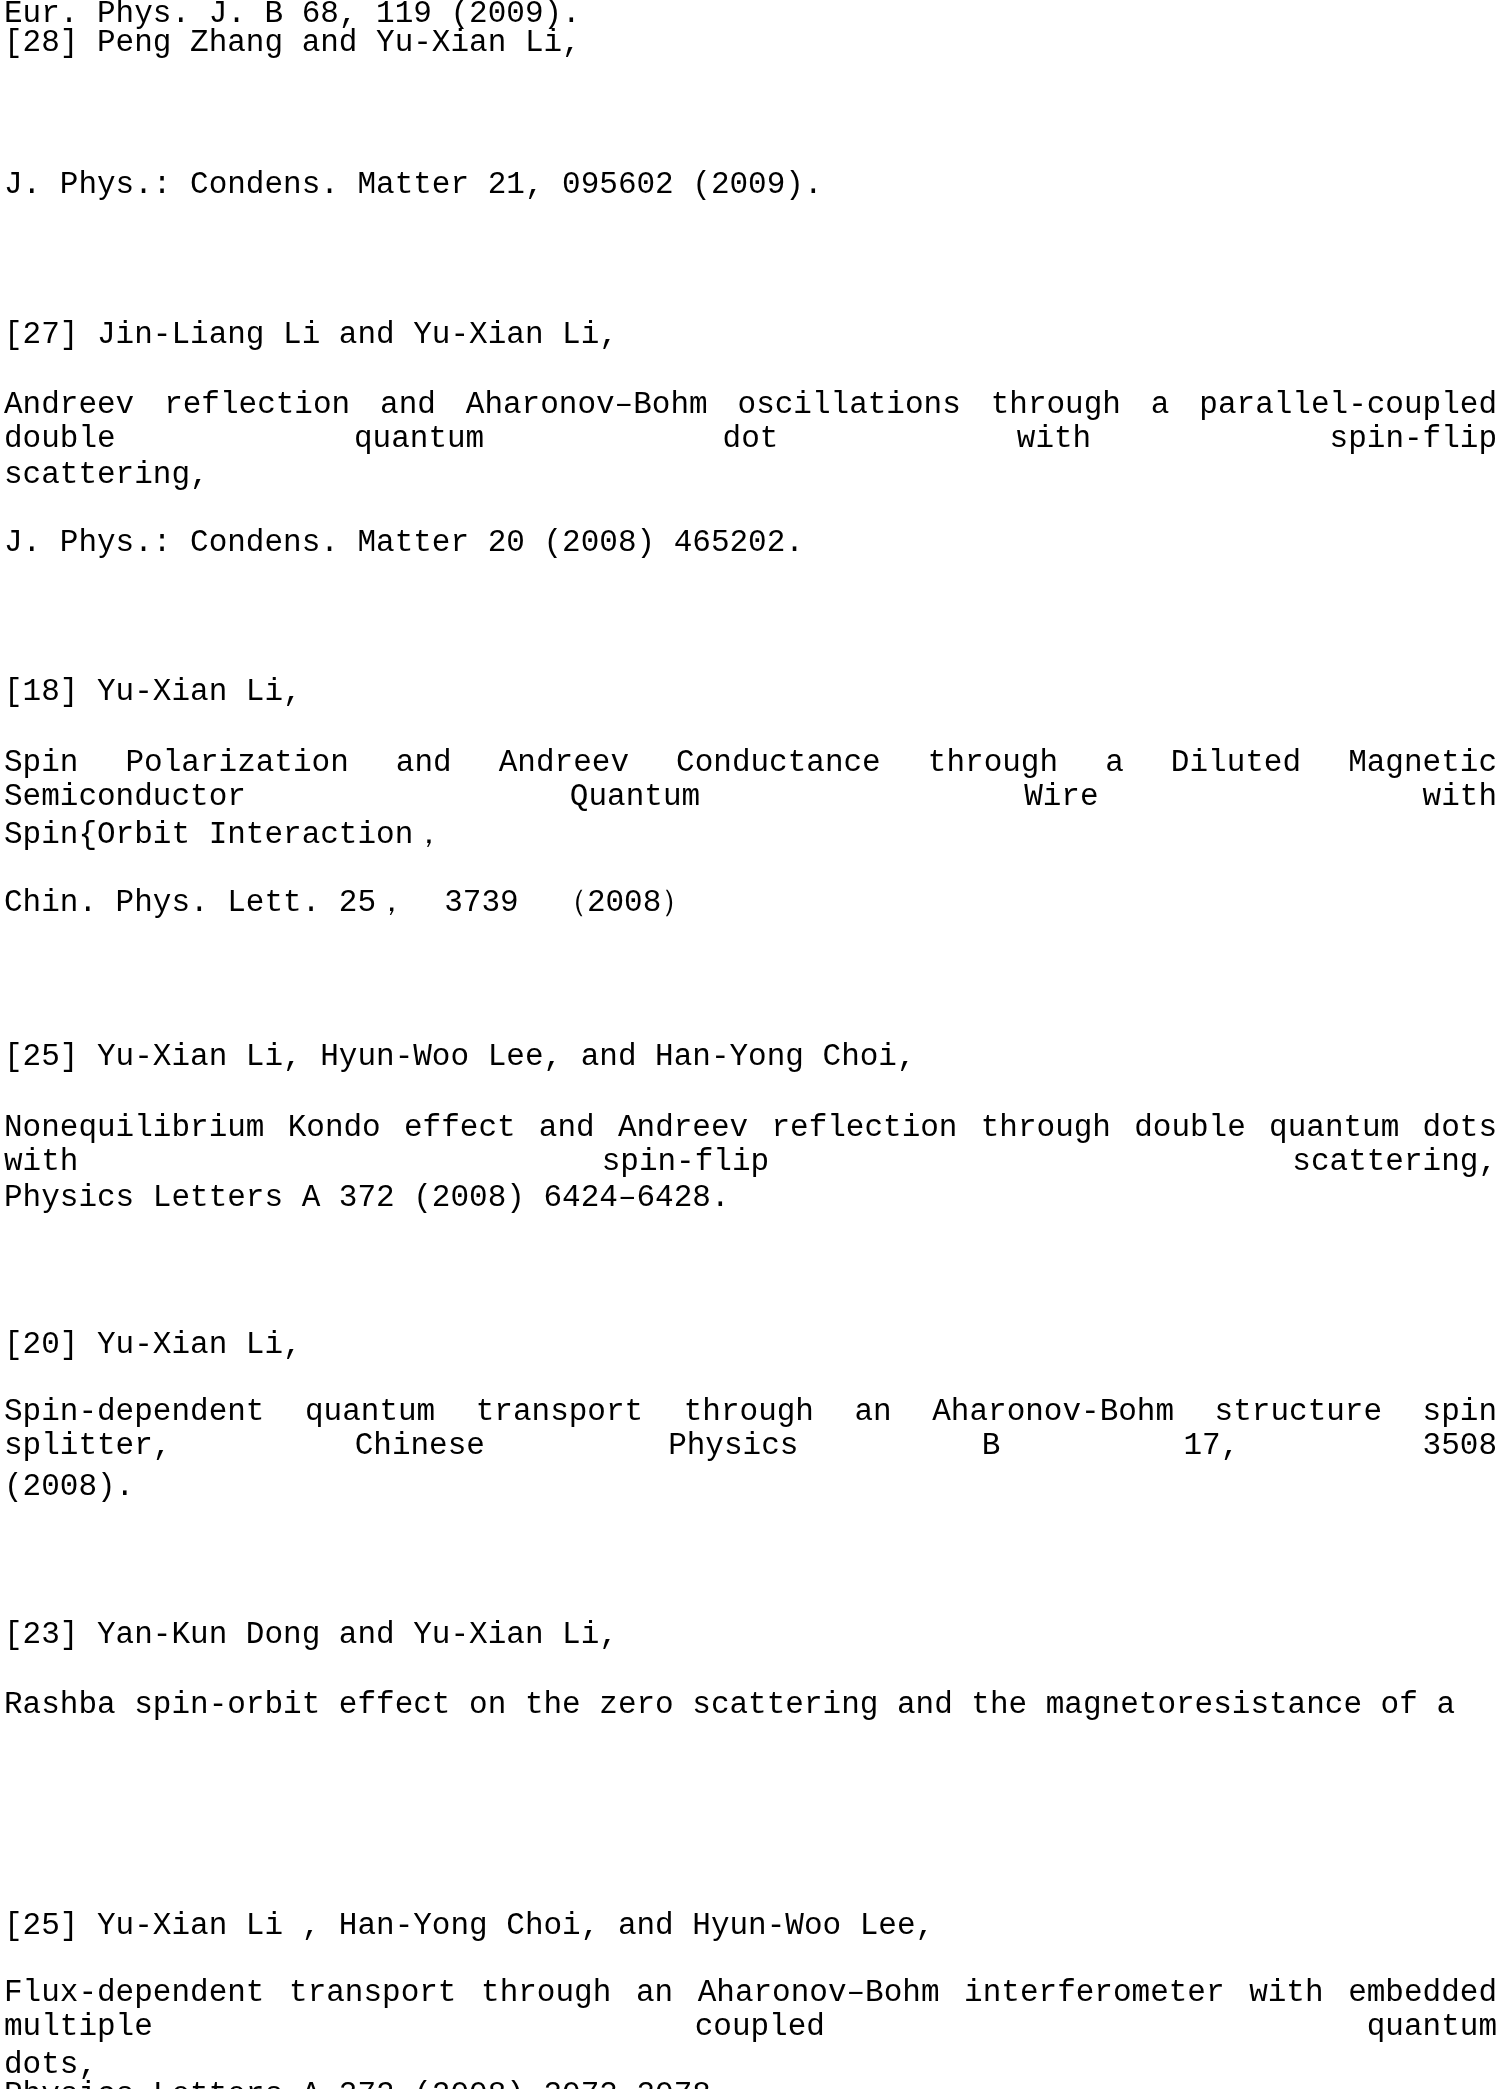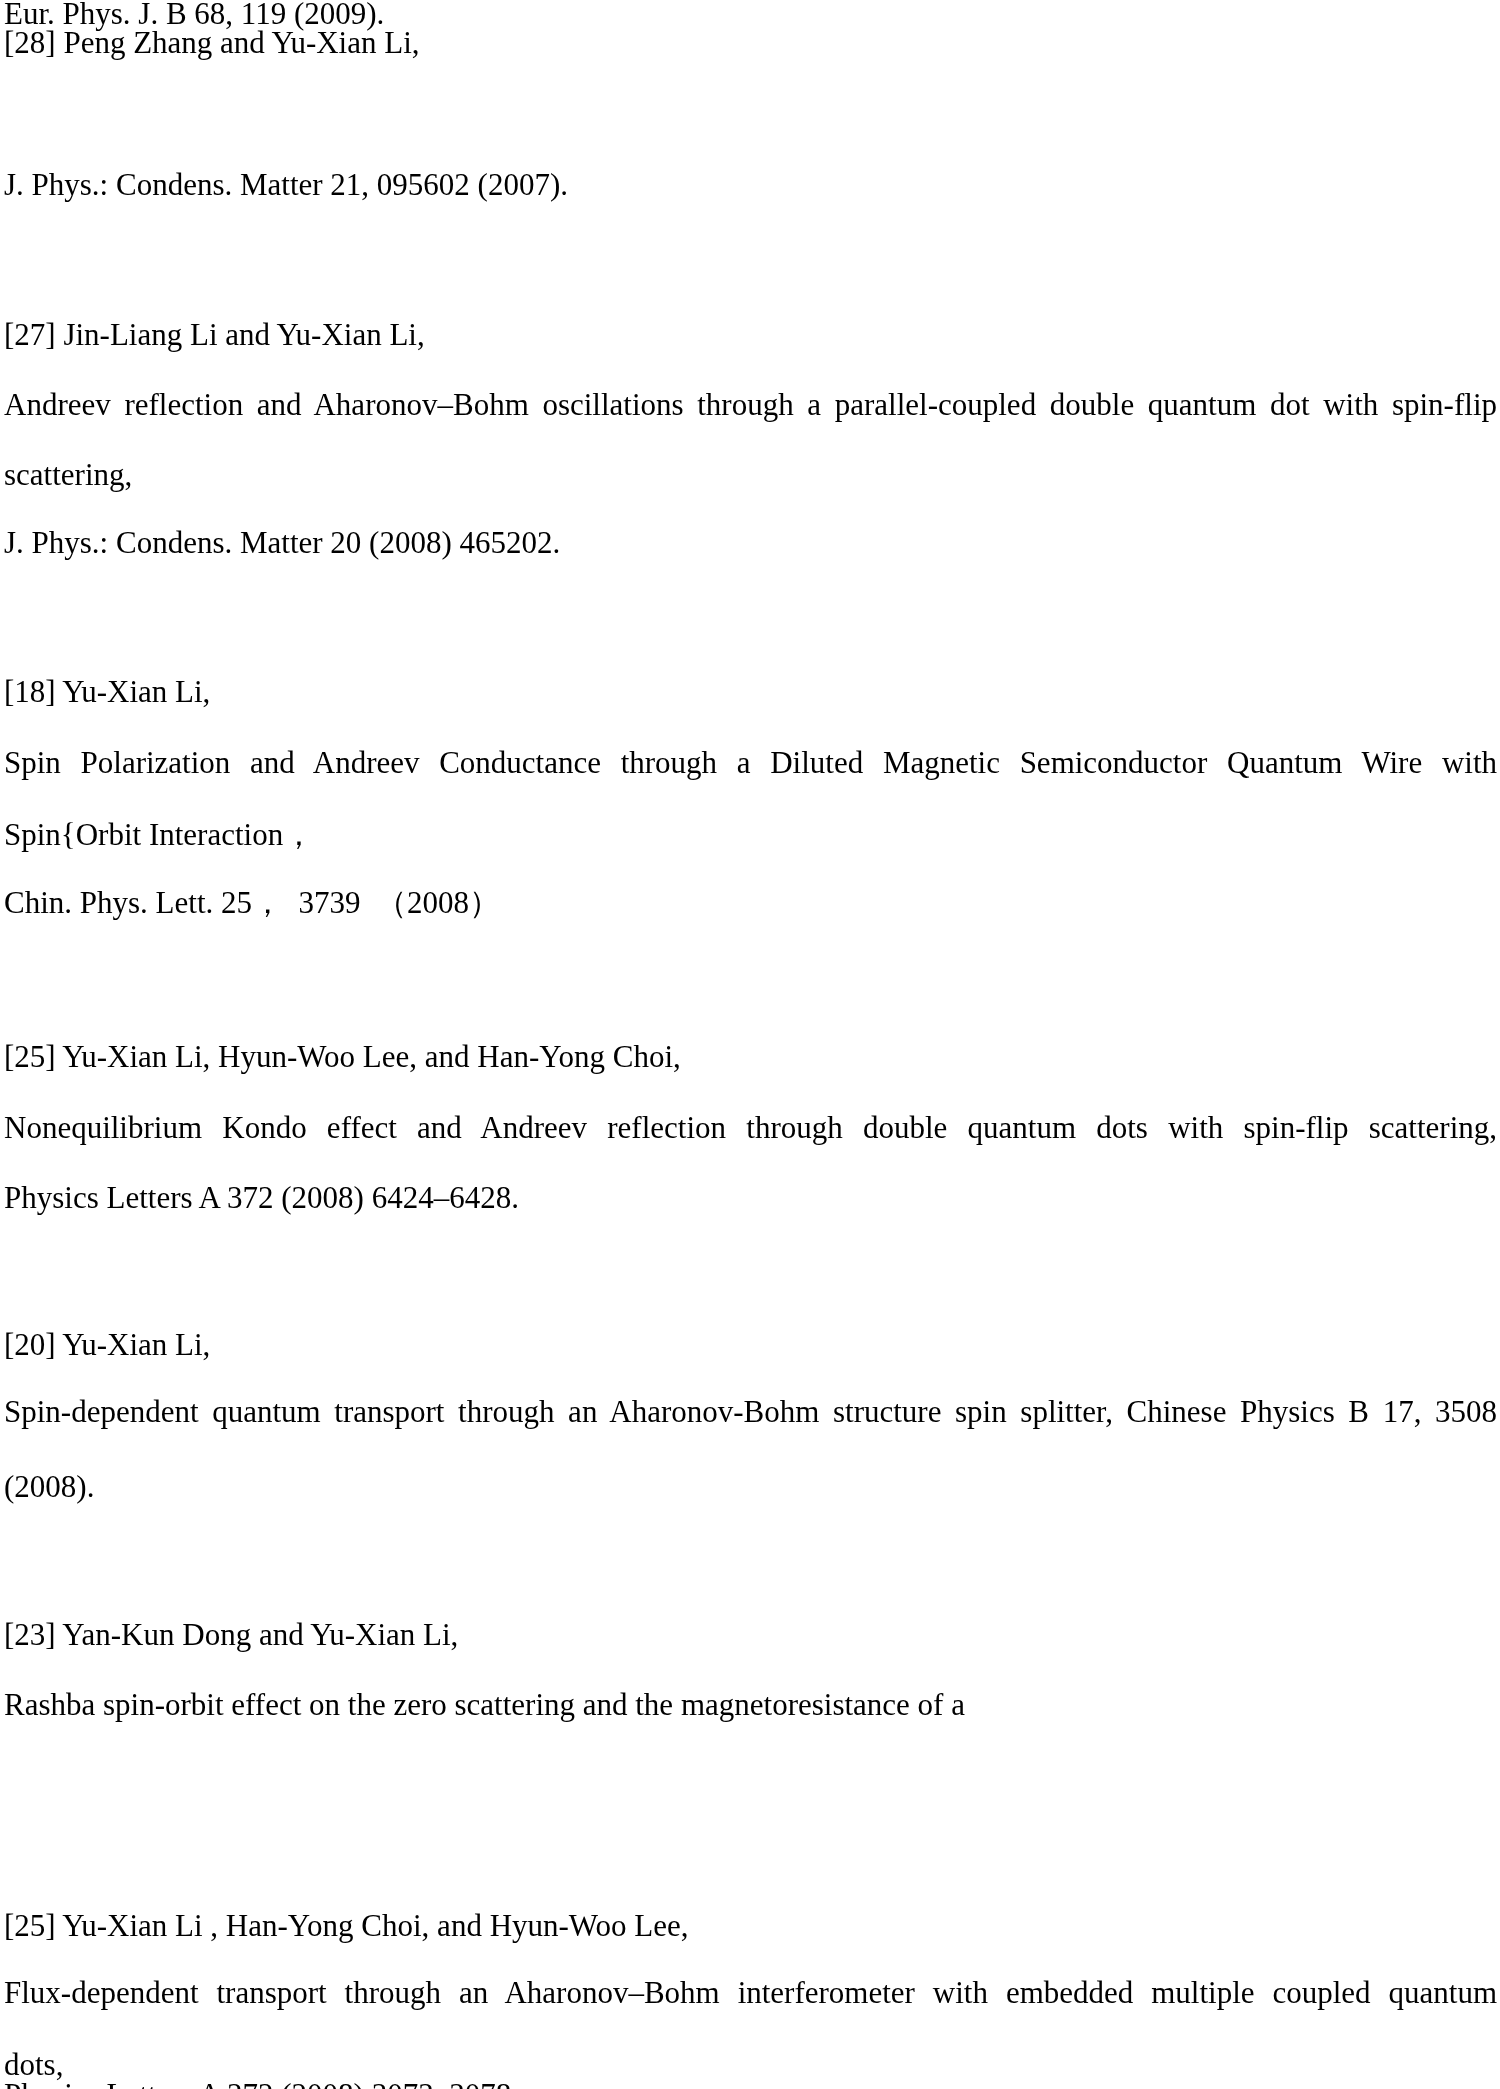--- a/index.html
+++ b/index.html
@@ -6,21 +6,21 @@
     margin: 0;
     padding: 0;
     background: #ffffff;
   }
   .page {
     position: relative;
     width: 1500px;
     height: 2089px;
     background: #ffffff;
     overflow: hidden;
-    font-family: Liberation Serif, serif;
+    font-family: Liberation Mono, monospace;
     color: #000000;
   }
   .line {
     position: absolute;
     left: 4px;
     width: 1493px;
     font-size: 31px;
     line-height: 34px;
     white-space: pre;
     color: #000000;
@@ -30,21 +30,21 @@
     text-align: justify;
     text-align-last: justify;
   }
 </style>
 </head>
 <body>
 
 <div class="page">
   <div class="line" style="top:-3px">Eur. Phys. J. B 68, 119 (2009).</div>
   <div class="line" style="top:26px">[28] Peng Zhang and Yu-Xian Li,</div>
-  <div class="line" style="top:168px">J. Phys.: Condens. Matter 21, 095602 (2007).</div>
+  <div class="line" style="top:168px">J. Phys.: Condens. Matter 21, 095602 (2009).</div>
   <div class="line" style="top:318px">[27] Jin-Liang Li and Yu-Xian Li,</div>
   <div class="line just" style="top:388px">Andreev reflection and Aharonov–Bohm oscillations through a parallel-coupled double quantum dot with spin-flip</div>
   <div class="line" style="top:458px">scattering,</div>
   <div class="line" style="top:526px">J. Phys.: Condens. Matter 20 (2008) 465202.</div>
   <div class="line" style="top:675px">[18] Yu-Xian Li,</div>
   <div class="line just" style="top:746px">Spin Polarization and Andreev Conductance through a Diluted Magnetic Semiconductor Quantum Wire with</div>
   <div class="line" style="top:818px">Spin{Orbit Interaction，</div>
   <div class="line" style="top:886px">Chin. Phys. Lett. 25，  3739  （2008）</div>
   <div class="line" style="top:1040px">[25] Yu-Xian Li, Hyun-Woo Lee, and Han-Yong Choi,</div>
   <div class="line just" style="top:1111px">Nonequilibrium Kondo effect and Andreev reflection through double quantum dots with spin-flip scattering,</div>

